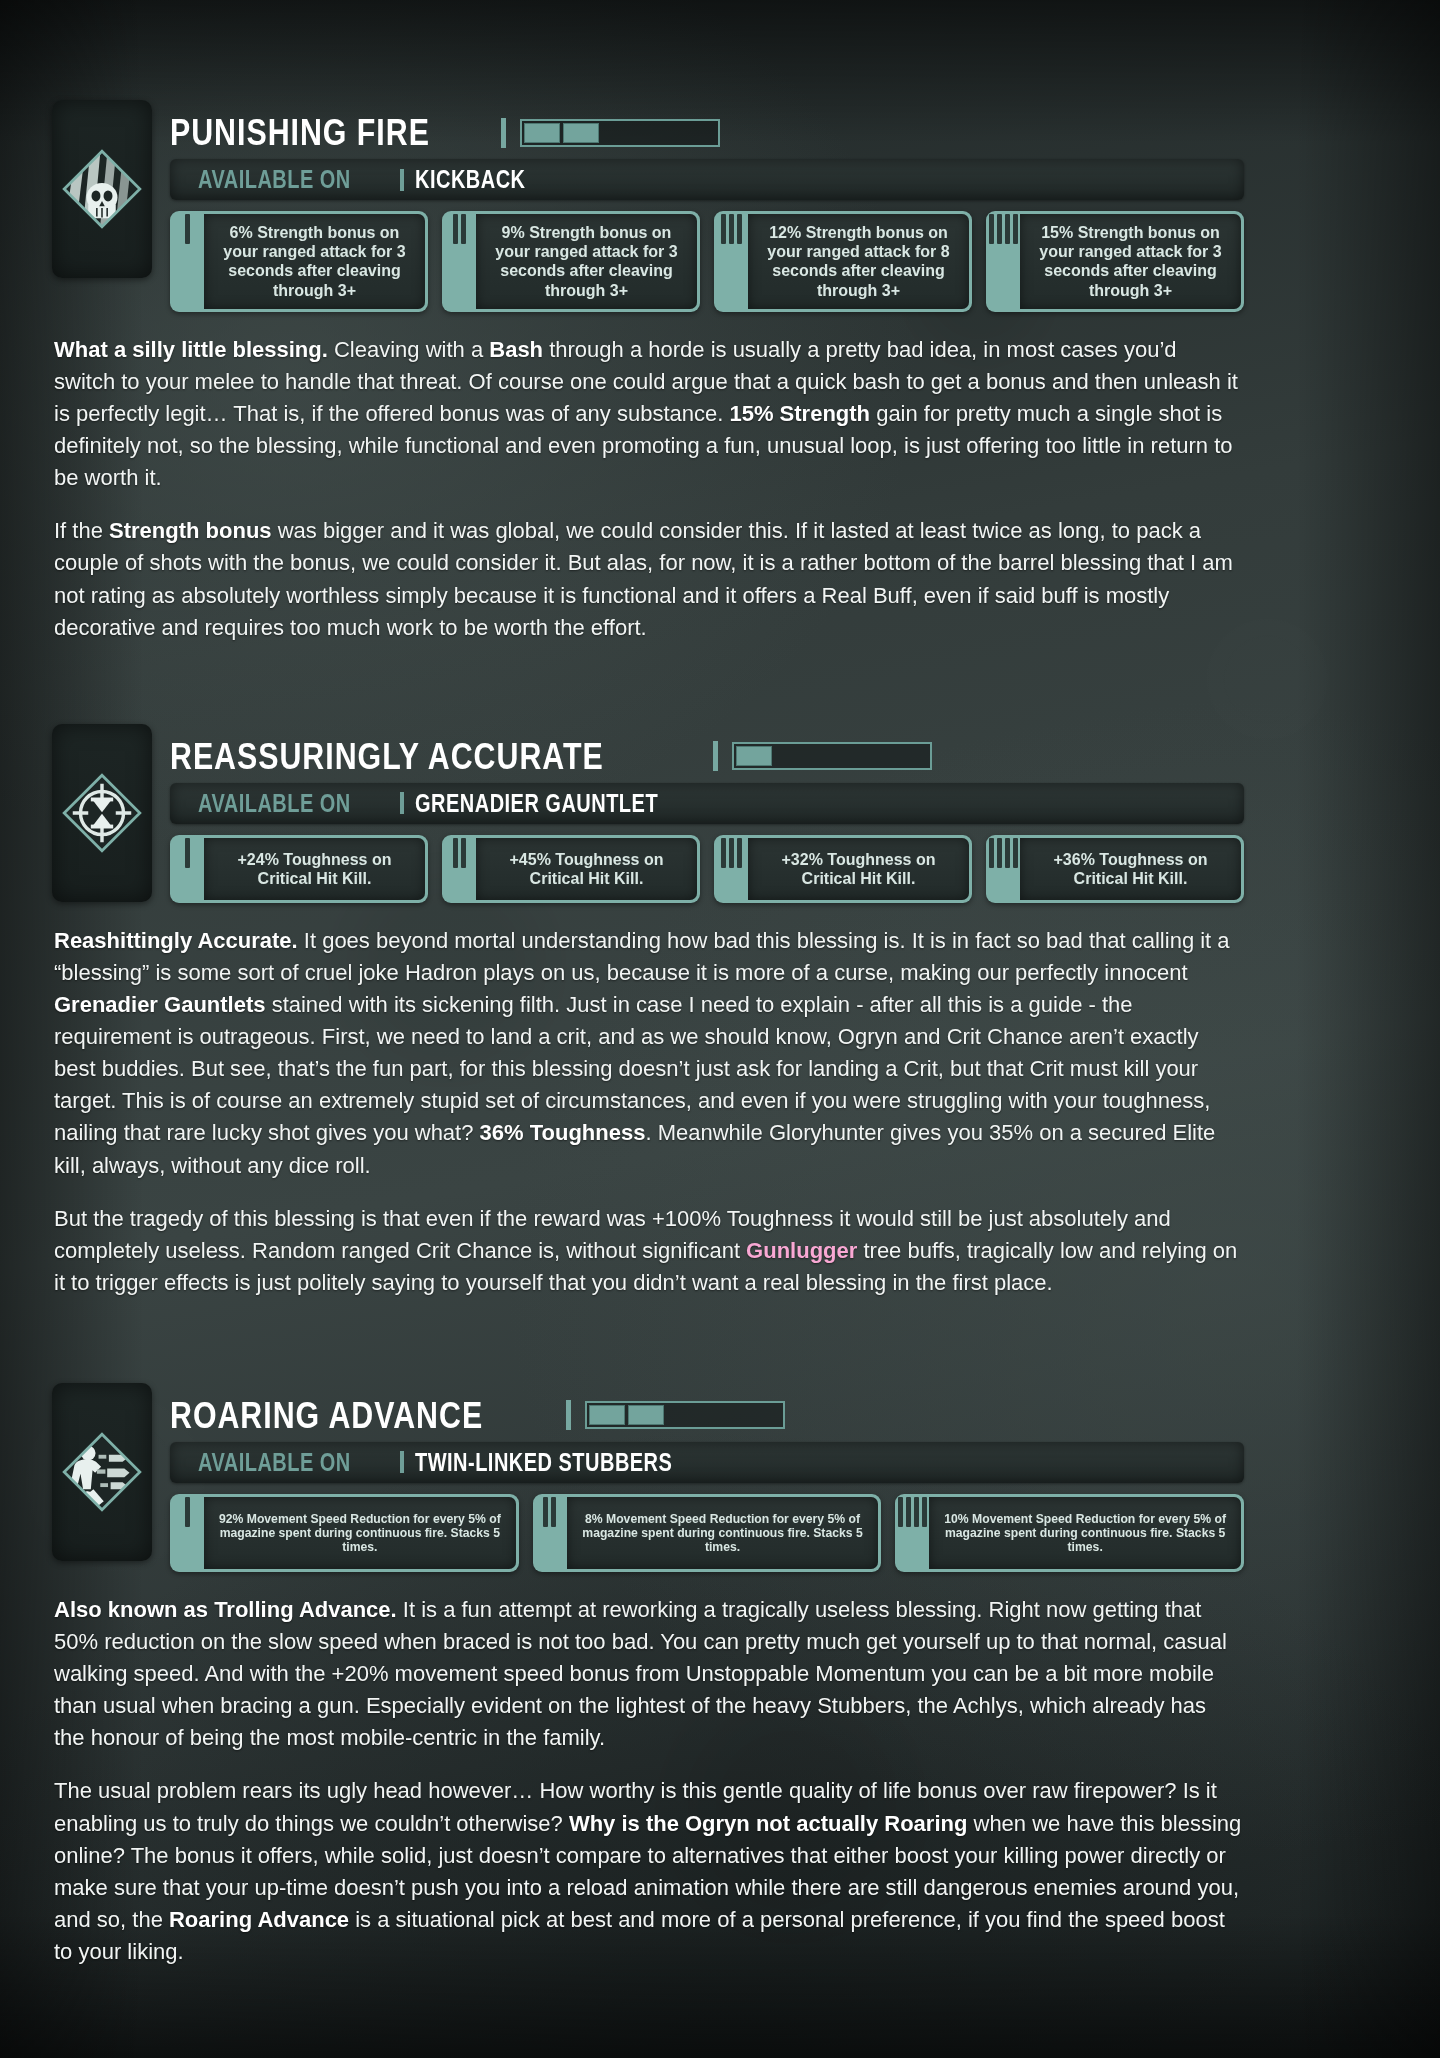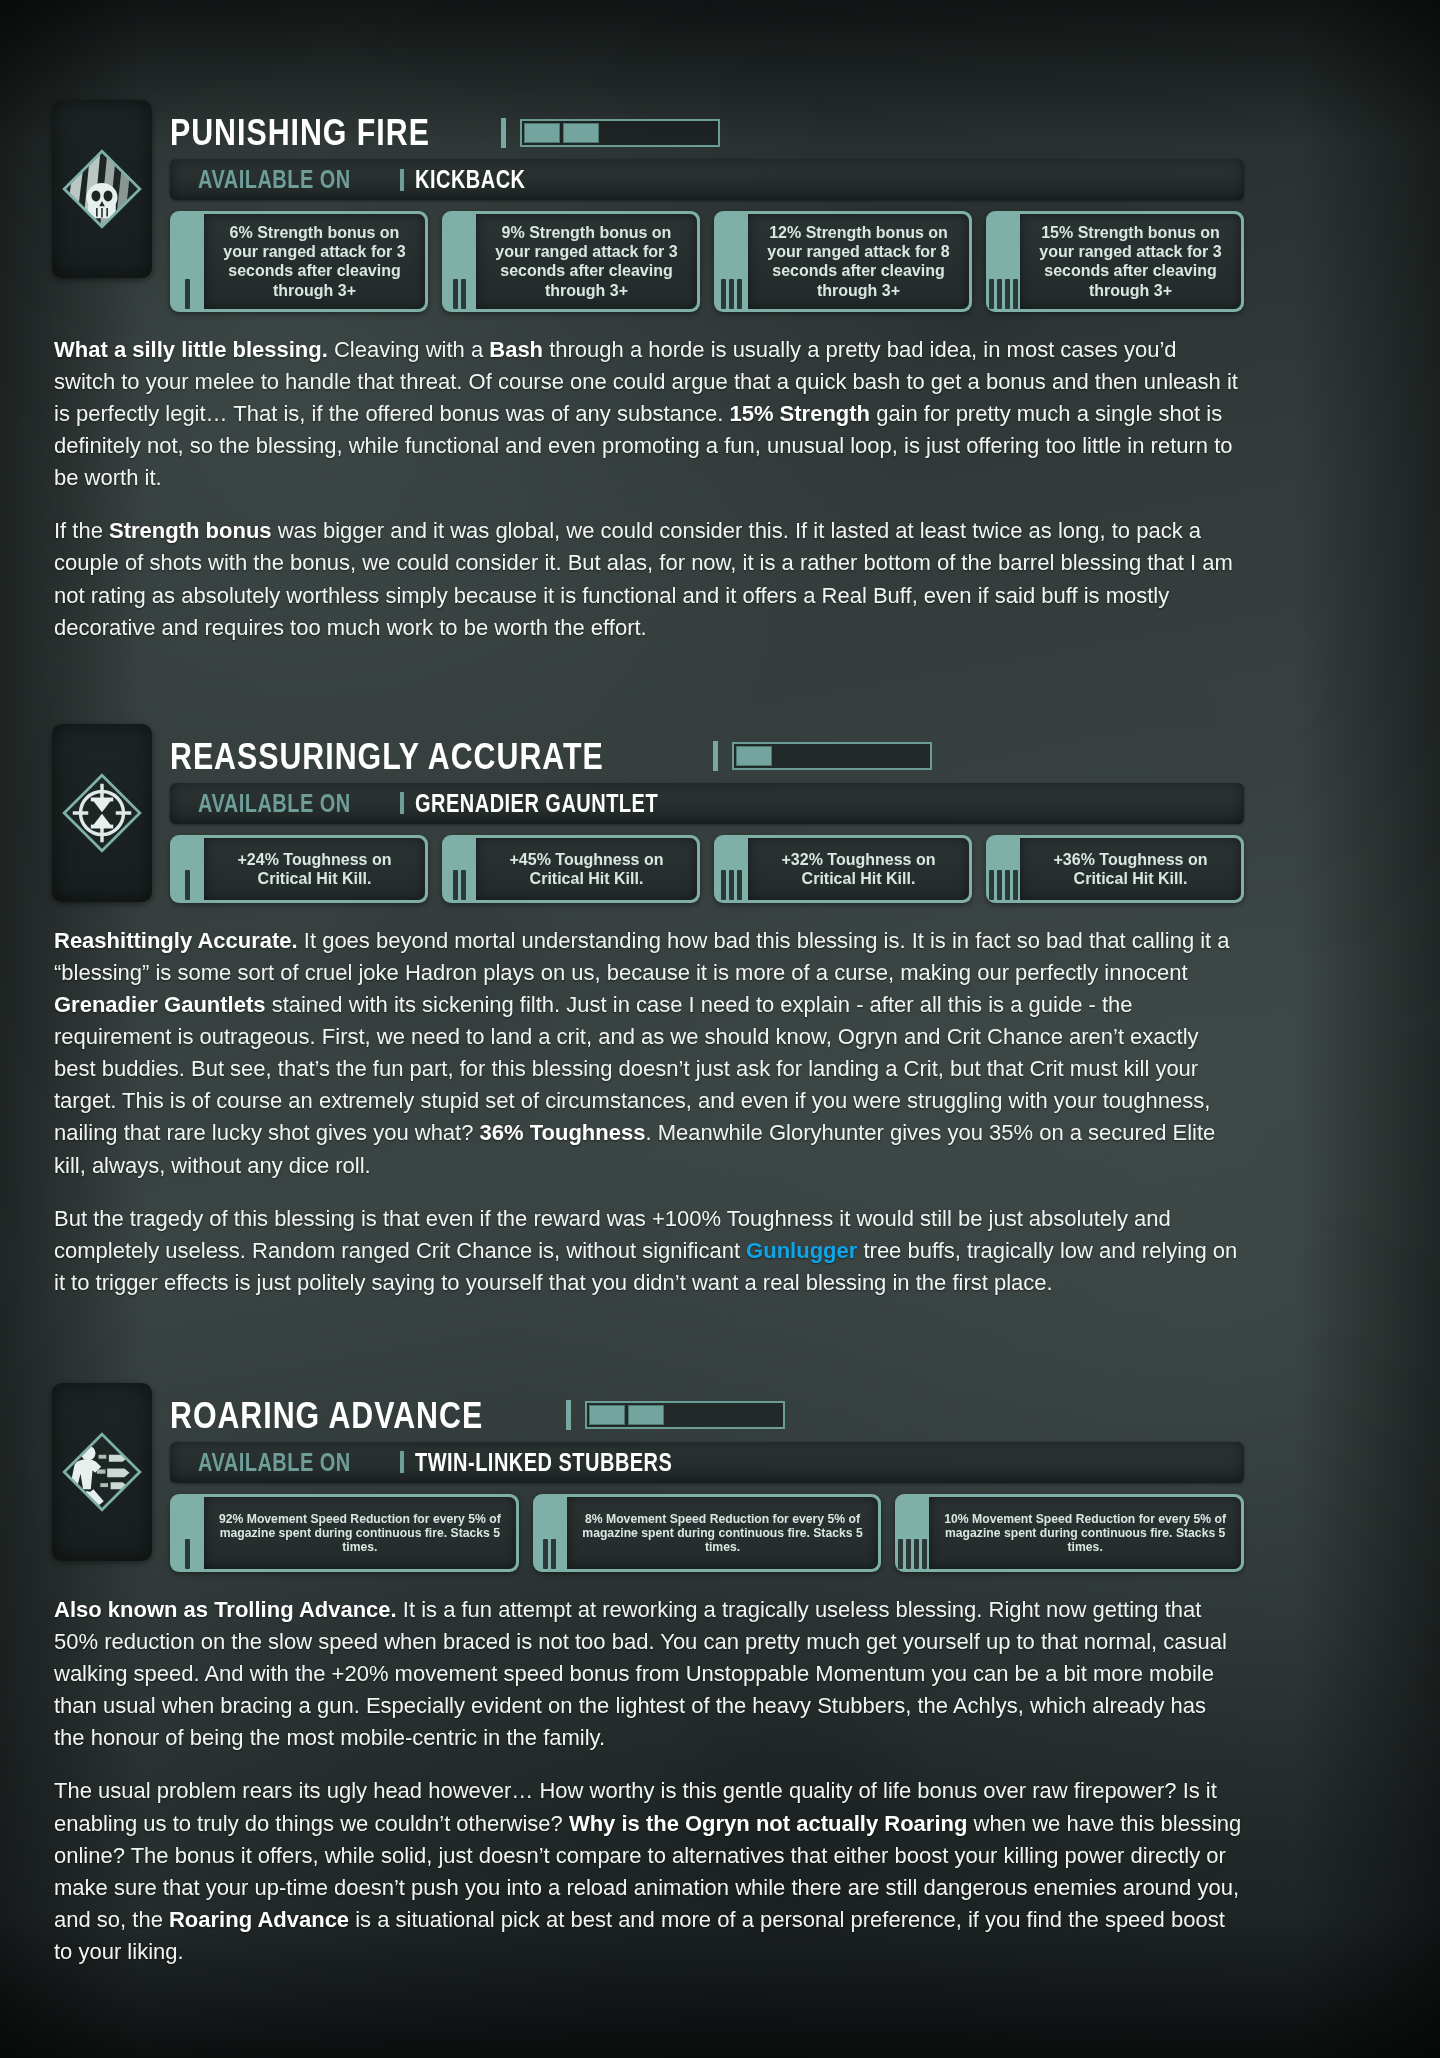--- a/index.html
+++ b/index.html
@@ -160,21 +160,21 @@
     margin-top: 11px;
   }
   .tier {
     flex: 1 1 0;
     min-width: 0;
     position: relative;
     border-radius: 9px;
     background: #7eb0a8;
     padding: 3px 3px 3px 0;
     display: flex;
-    align-items: flex-end;
+    align-items: flex-start;
     box-shadow: 0 2px 5px rgba(0,0,0,.4);
   }
   .tier-numeral {
     flex: 0 0 34px;
     display: flex;
     align-items: center;
     justify-content: center;
     gap: 3px;
     color: #22302e;
   }
@@ -214,21 +214,21 @@
   .commentary p {
     font-family: "Liberation Sans", sans-serif;
     font-size: 22px;
     line-height: 1.46;
     color: #f2f5f4;
     margin-bottom: 21px;
     text-shadow: 0 1px 2px rgba(0,0,0,.5);
   }
   .commentary p:last-child { margin-bottom: 0; }
   .commentary b { font-weight: 700; color: #ffffff; }
-  .gunlugger { font-weight: 700; color: #0ea5e9; text-align: center; }
+  .gunlugger { font-weight: 700; color: #f9a8d4; text-align: center; }
 
   .gap-1 { height: 76px; }
   .gap-2 { height: 80px; }
   .top-gap { height: 96px; }
 </style>
 </head>
 <body>
 
 <div class="page">
   <div class="top-gap"></div>

